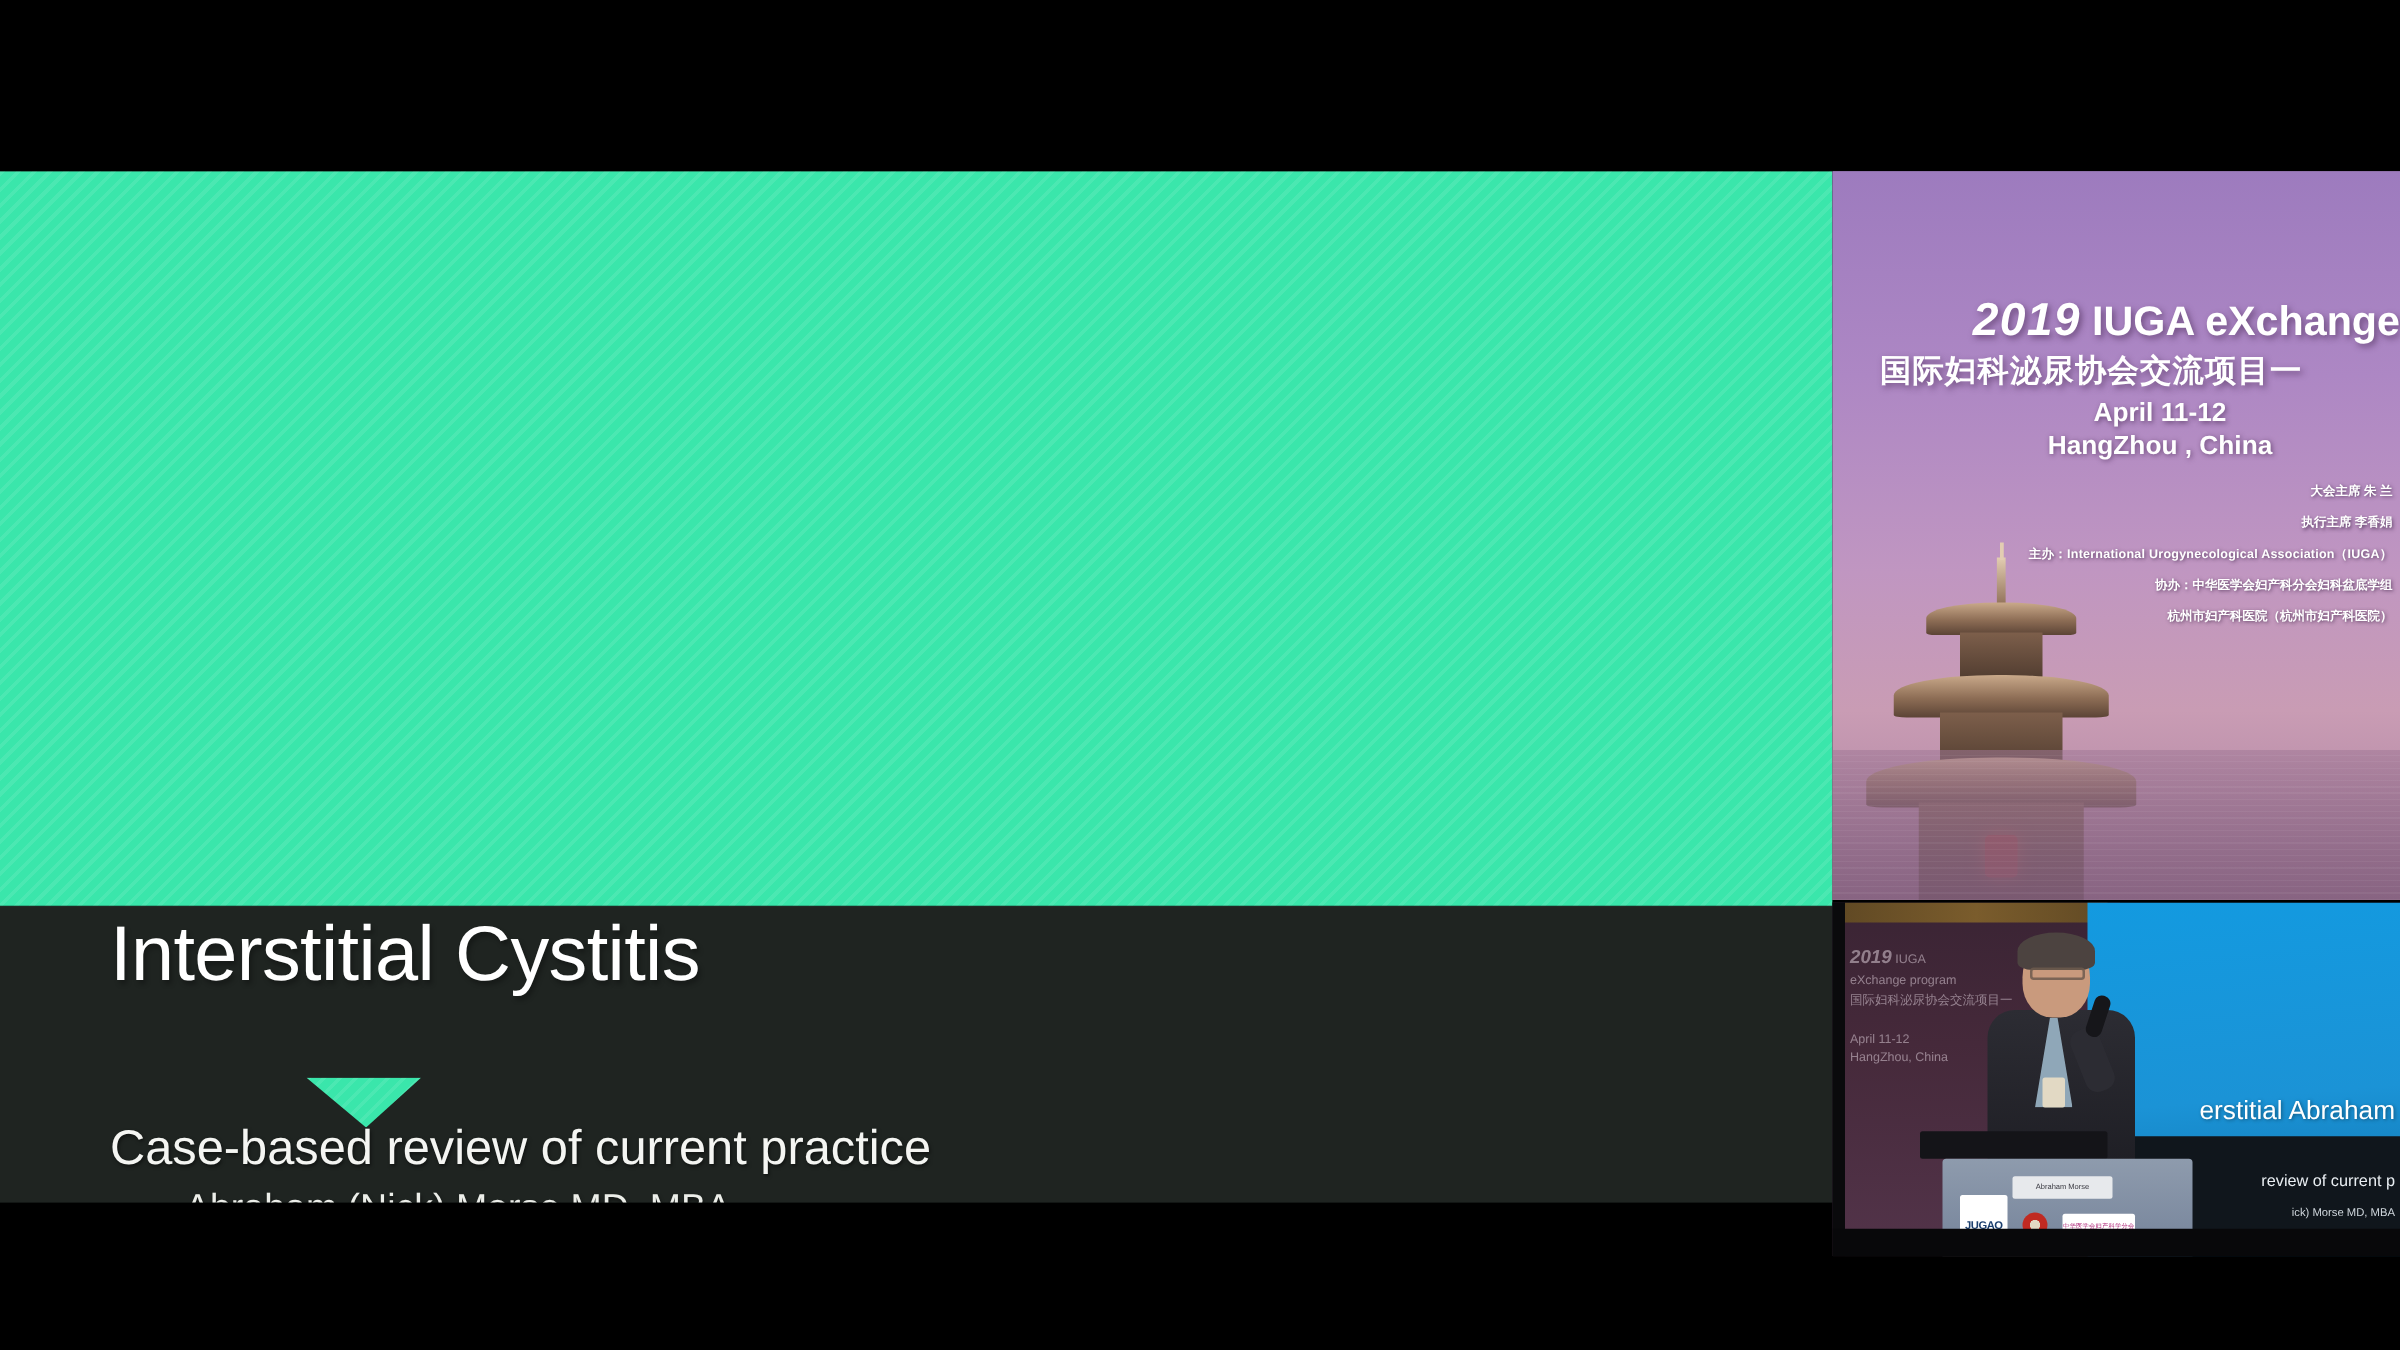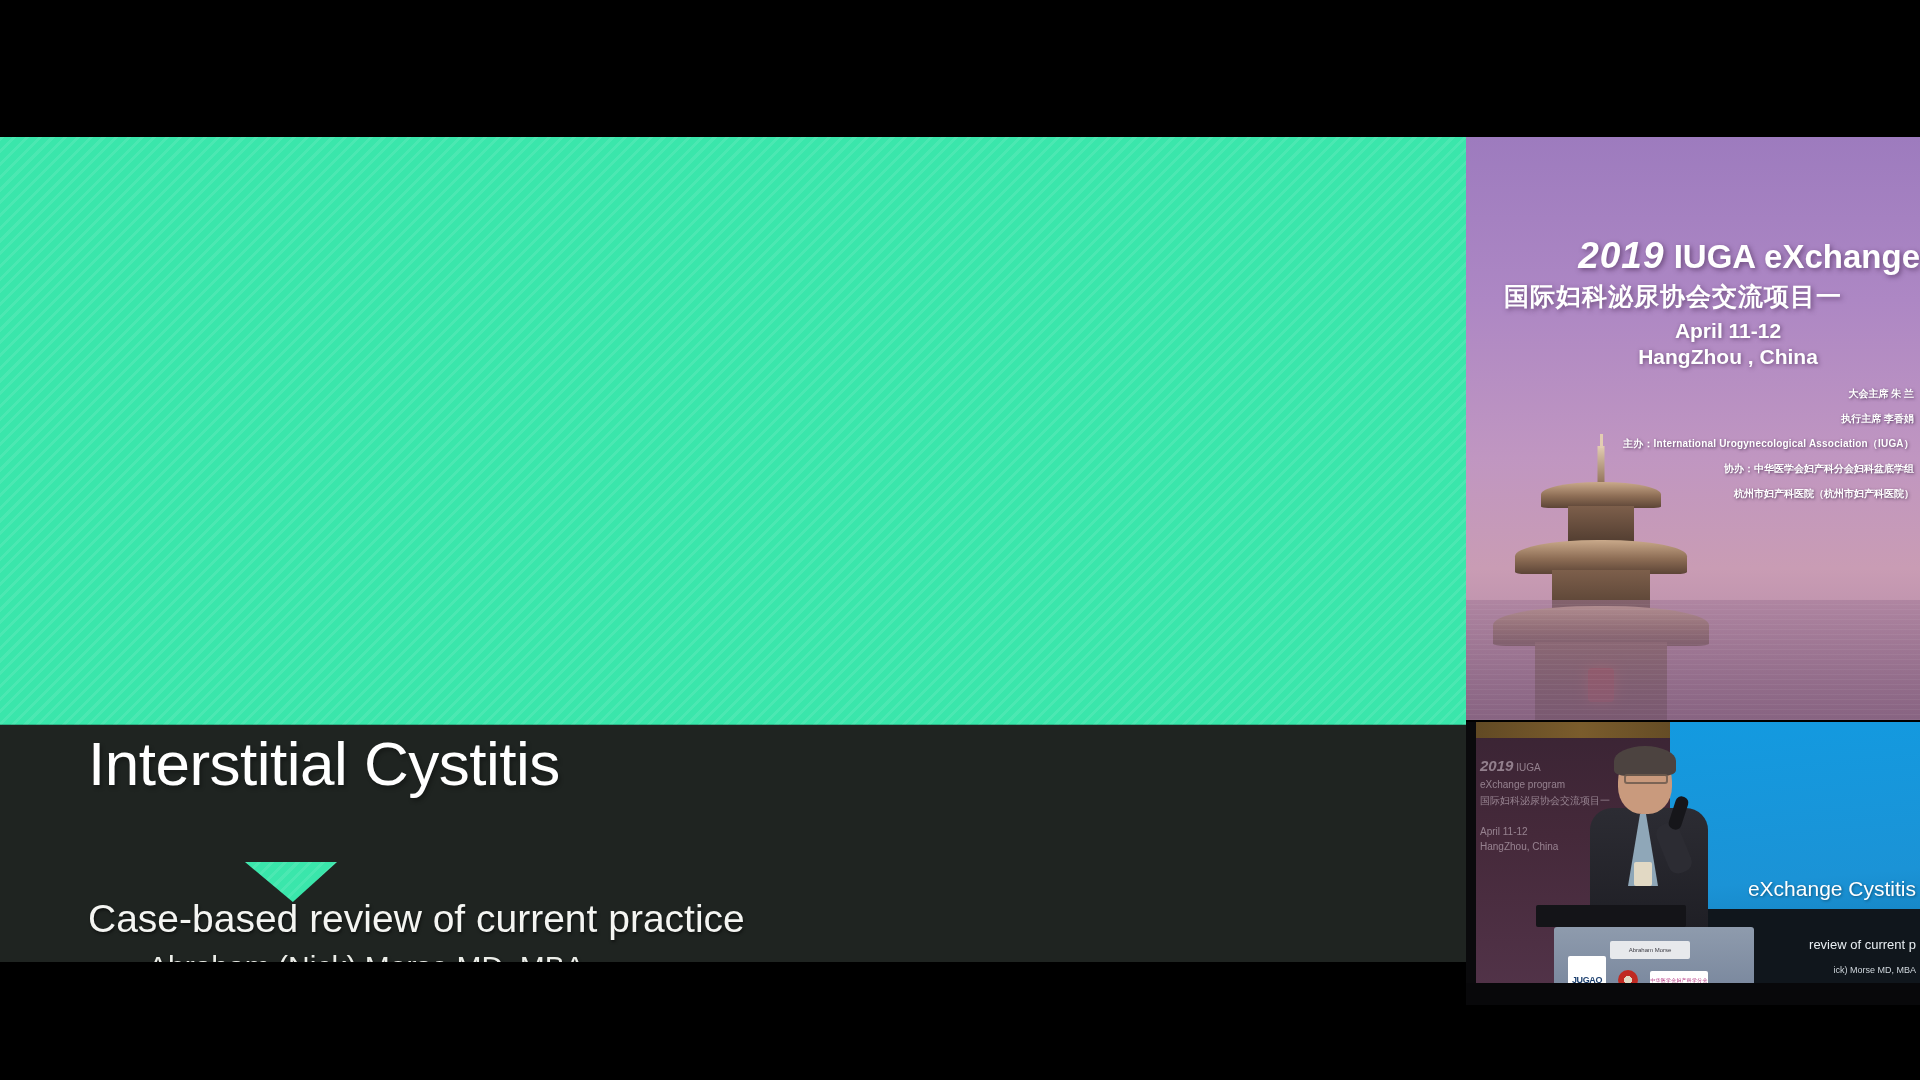--- a/index.html
+++ b/index.html
@@ -305,21 +305,21 @@
         <span>eXchange program</span><br>
         <span>国际妇科泌尿协会交流项目一</span><br><br>
         <span>April 11-12</span><br>
         <span>HangZhou, China</span>
       </div>
     </div>
 
     <div class="v-screen">
       <div class="v-screen-dark"></div>
     </div>
-    <div class="v-slide-title">eXchange Cystitis</div>
+    <div class="v-slide-title">erstitial Abraham</div>
     <div class="v-slide-sub">review of current p</div>
     <div class="v-slide-auth">ick) Morse MD, MBA</div>
 
     <div class="v-person">
       <div class="p-body"></div>
       <div class="p-shirt"></div>
       <div class="p-badge"></div>
       <div class="p-head"></div>
       <div class="p-hair"></div>
       <div class="p-glasses"></div>

